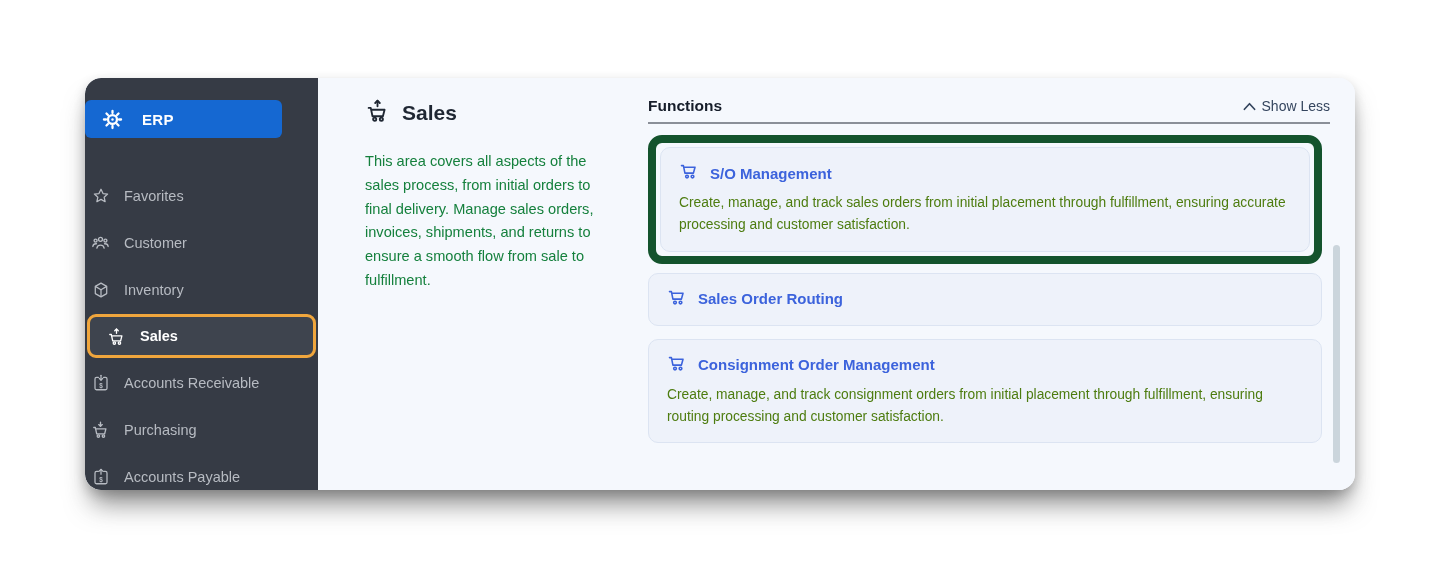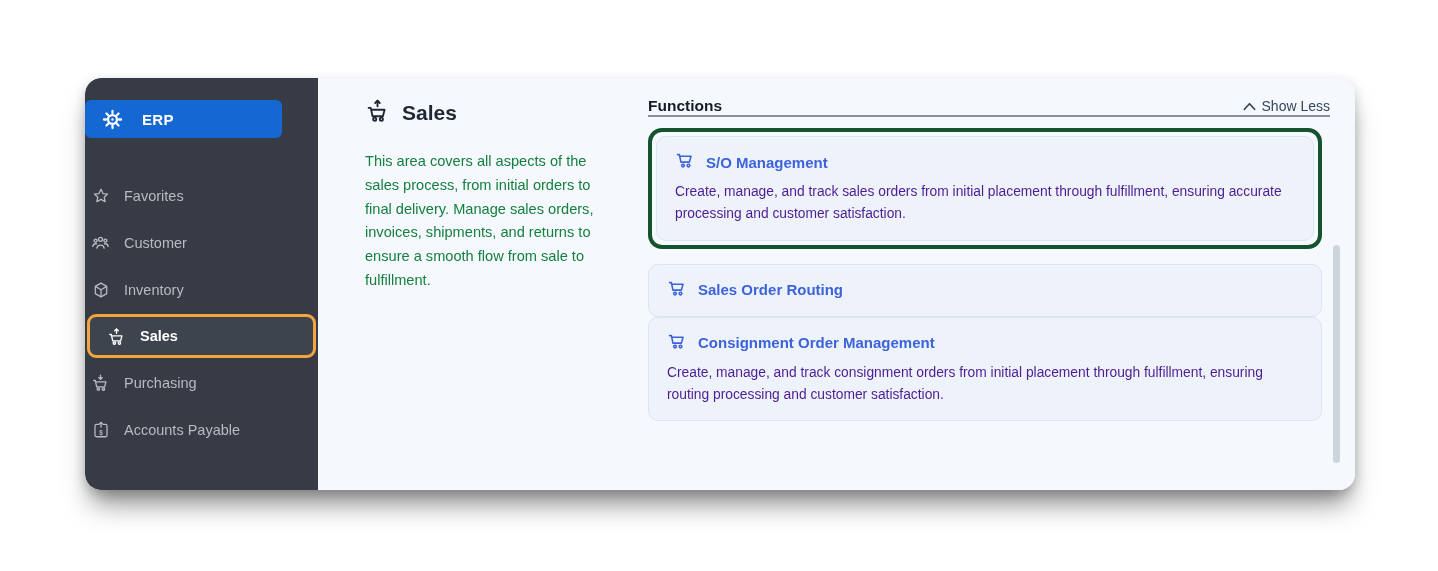--- a/index.html
+++ b/index.html
@@ -40,37 +40,37 @@
   .content { flex:1; display:flex; background:#F5F8FD; }
 
   .area-col { width:330px; min-width:330px; padding:20px 40px 0 47px; }
   .area-header { display:flex; align-items:center; gap:12px; }
   .area-header h1 { font-size:21px; font-weight:bold; color:#1F2733; }
   .area-desc { margin-top:23px; width:244px; font-size:14.6px; line-height:1.63; color:#15803d; }
 
   .functions-col { flex:1; position:relative; padding:19px 33px 0 0; }
   .func-header {
     display:flex; align-items:center; justify-content:space-between;
-    margin-right:-8px; border-bottom:2px solid #8A8F98;
+    margin-right:-8px; padding-bottom:7px; border-bottom:2px solid #8A8F98;
   }
   .func-header h2 { font-size:15.5px; font-weight:bold; color:#161D2A; }
   .show-less { display:flex; align-items:center; gap:6px; color:#34455E; font-size:14px; cursor:pointer; text-decoration:none; }
 
   .cards { margin-top:11px; }
   .card {
     background:#EEF2FA; border:1px solid #DCE4F2; border-radius:10px;
-    padding:13px 18px 14px 18px; cursor:pointer;
+    padding:13px 18px 14px 18px; margin-bottom:13px; cursor:pointer;
   }
   .card-highlight {
-    border:4px solid #14532d; border-radius:14px; padding:4px; margin-bottom:15px;
+    border:8px solid #14532d; border-radius:14px; padding:4px; margin-bottom:9px;
   }
   .card-highlight .card { margin-bottom:0; }
   .card-title-row { display:flex; align-items:center; gap:11px; }
   .card-title { color:#3C63DC; font-size:15px; font-weight:bold; text-decoration:none; cursor:pointer; }
-  .card-desc { margin-top:7px; font-size:13.8px; line-height:1.62; color:#4c1d95; }
+  .card-desc { margin-top:7px; font-size:13.8px; line-height:1.62; color:#4d7c0f; }
 
   .scroll-thumb {
     position:absolute; right:15px; top:167px; width:7px; height:218px;
     background:#CBD5DC; border-radius:4px; cursor:grab;
   }
 </style>
 </head>
 <body>
 
 <div class="canvas">
@@ -137,20 +137,31 @@
               <path d="M12 8V2.6"></path>
                 <path d="M9.8 4.8L12 2.6l2.2 2.2"></path>
               <path d="M3.5 9.5h2l1.7 8h10l1.6-6.2H7"></path>
               <circle cx="9.3" cy="20.3" r="1.5"></circle>
                 <circle cx="15.7" cy="20.3" r="1.5"></circle>
             </svg>
           </span>
           <span class="nav-label">Sales</span>
         </div>
 
+        <div class="nav-item">
+          <span class="nav-icon">
+            <svg width="18" height="18" viewBox="0 0 24 24" fill="none" stroke="currentColor" stroke-width="1.7" stroke-linecap="round" stroke-linejoin="round">
+              <path d="M8.5 4.5H6a2 2 0 0 0-2 2V19a2 2 0 0 0 2 2h12a2 2 0 0 0 2-2V6.5a2 2 0 0 0-2-2h-2.5"></path>
+              <path d="M12 1.8v6.4"></path>
+                <path d="M9.8 6L12 8.2 14.2 6"></path>
+              <text x="12" y="18.4" font-size="8.5" text-anchor="middle" fill="currentColor" stroke="none" font-family="'Liberation Sans', sans-serif" font-weight="bold">$</text>
+            </svg>
+          </span>
+          <span class="nav-label">Accounts Receivable</span>
+        </div>
 
         <div class="nav-item">
           <span class="nav-icon">
             <svg width="19" height="19" viewBox="0 0 24 24" fill="none" stroke="currentColor" stroke-width="1.7" stroke-linecap="round" stroke-linejoin="round">
               <path d="M12 2.6V8"></path>
                 <path d="M9.8 5.8L12 8l2.2-2.2"></path>
               <path d="M3.5 9.5h2l1.7 8h10l1.6-6.2H7"></path>
               <circle cx="9.3" cy="20.3" r="1.5"></circle>
                 <circle cx="15.7" cy="20.3" r="1.5"></circle>
             </svg>

